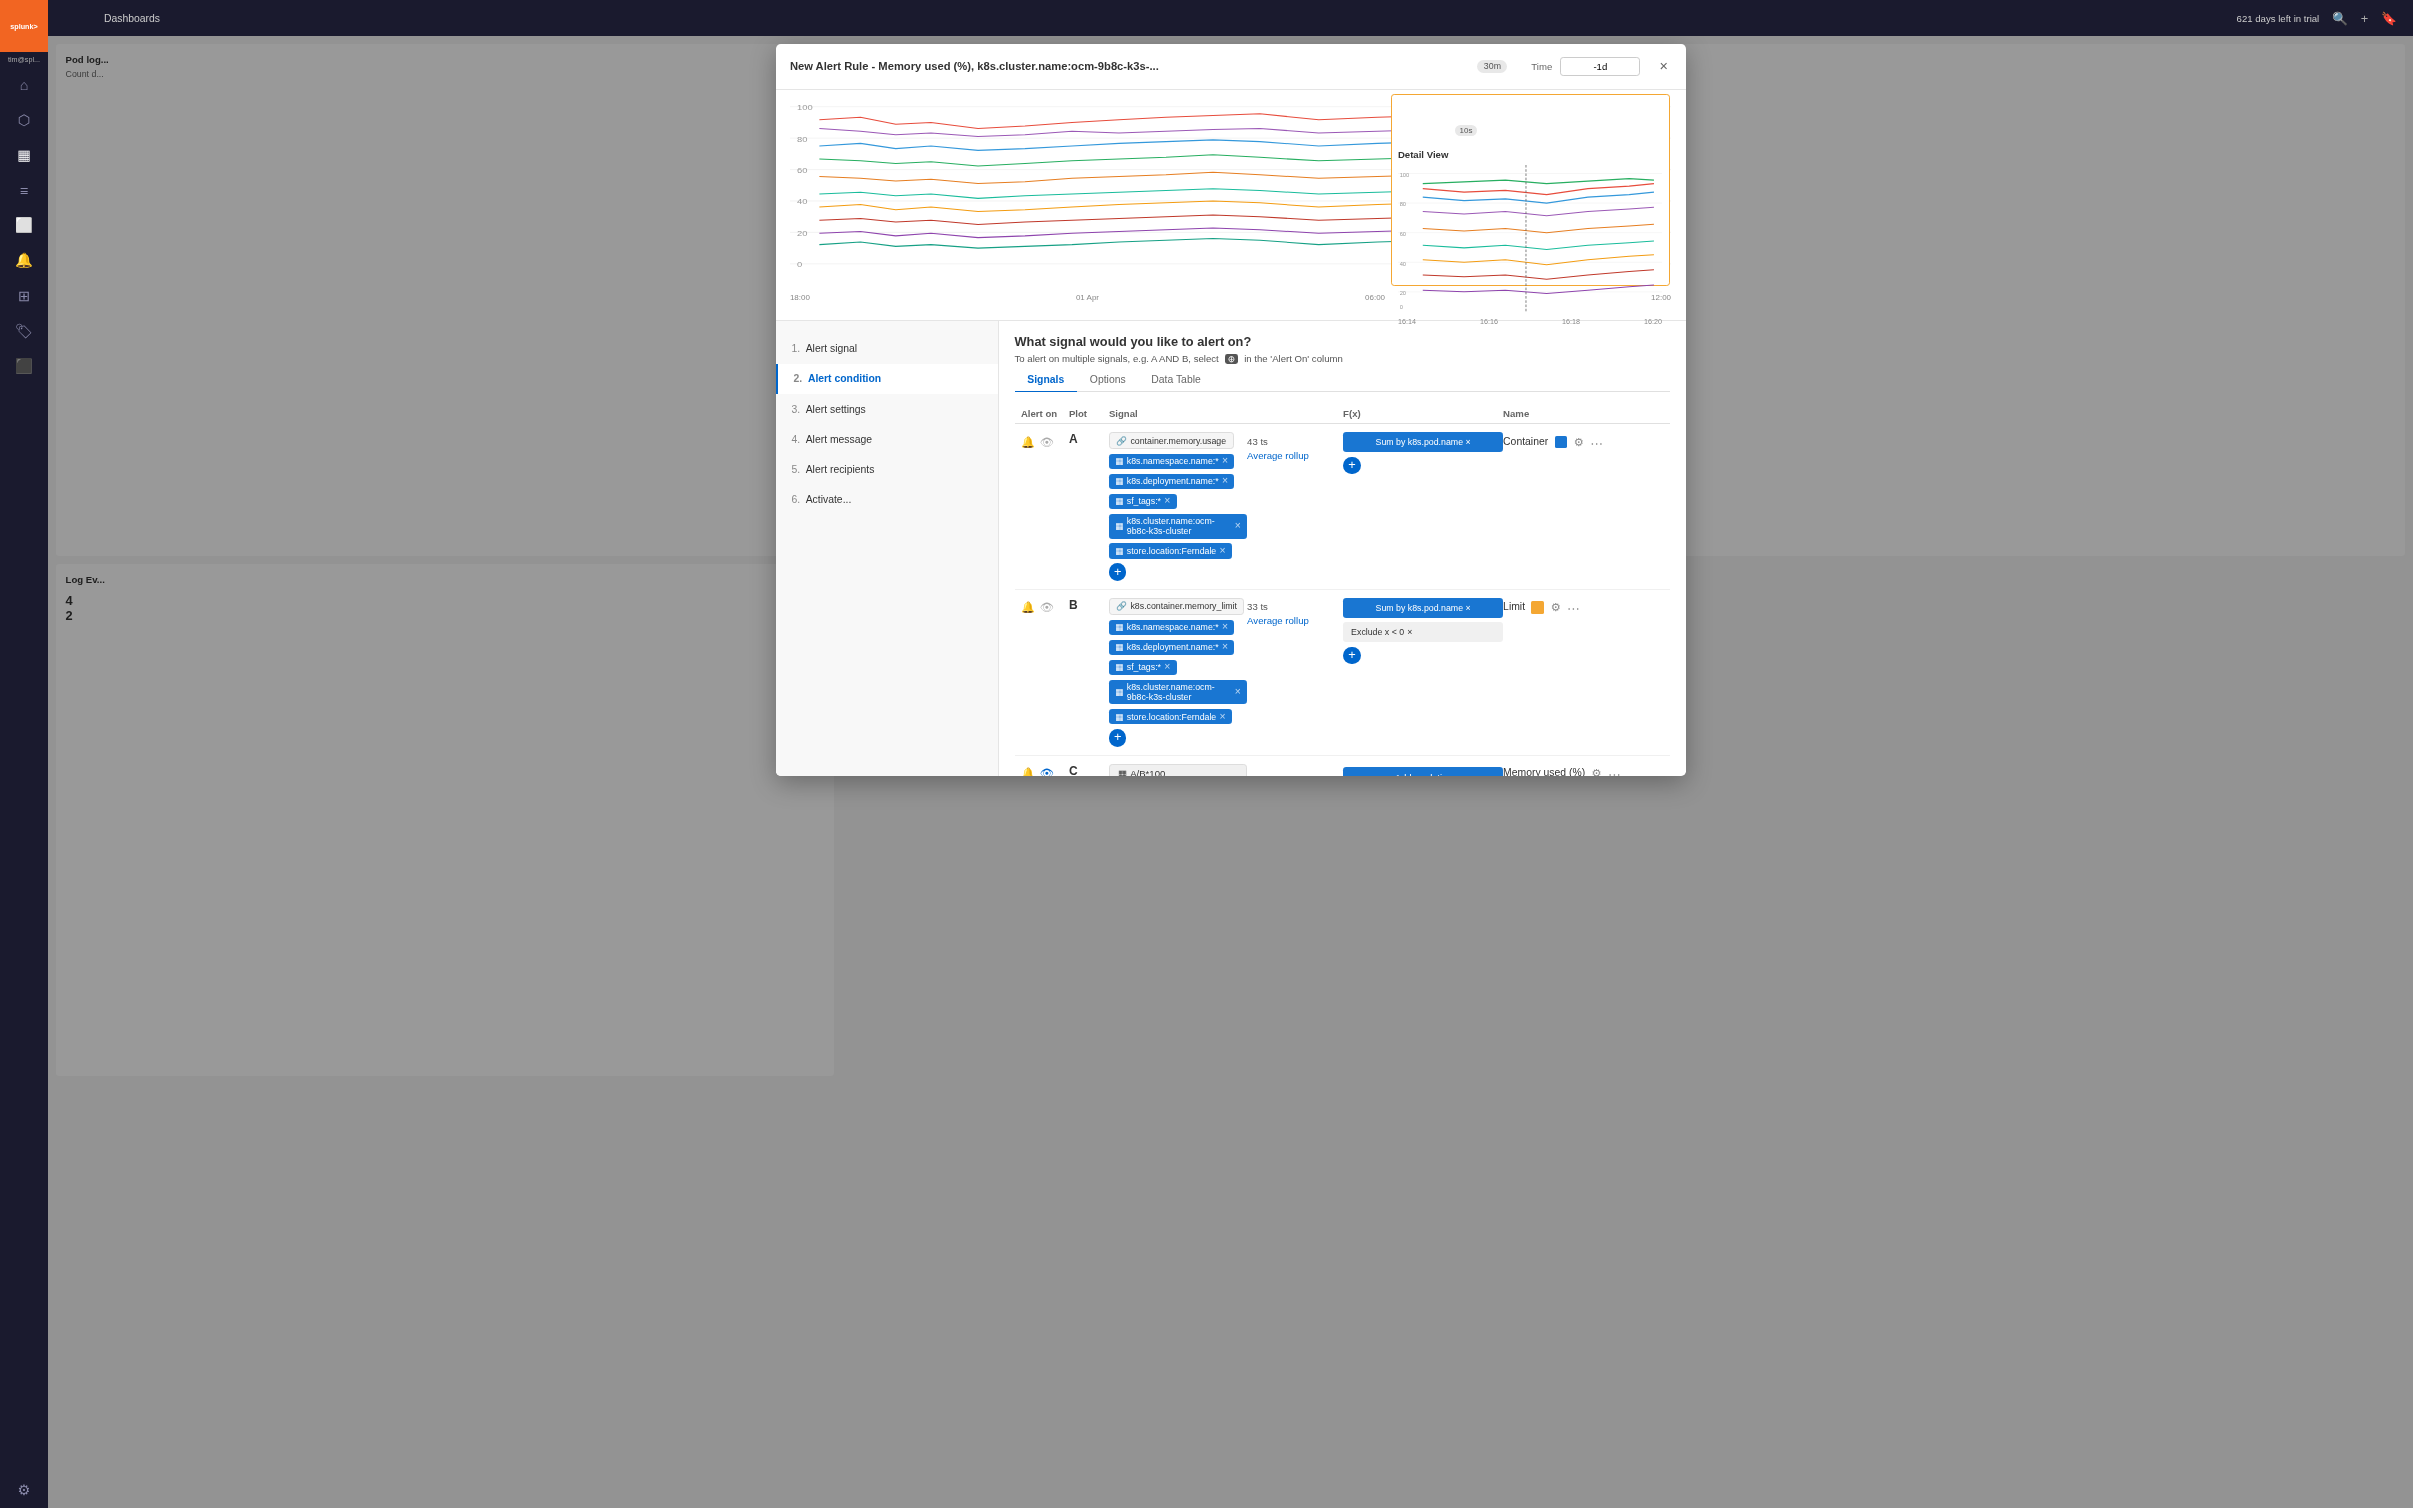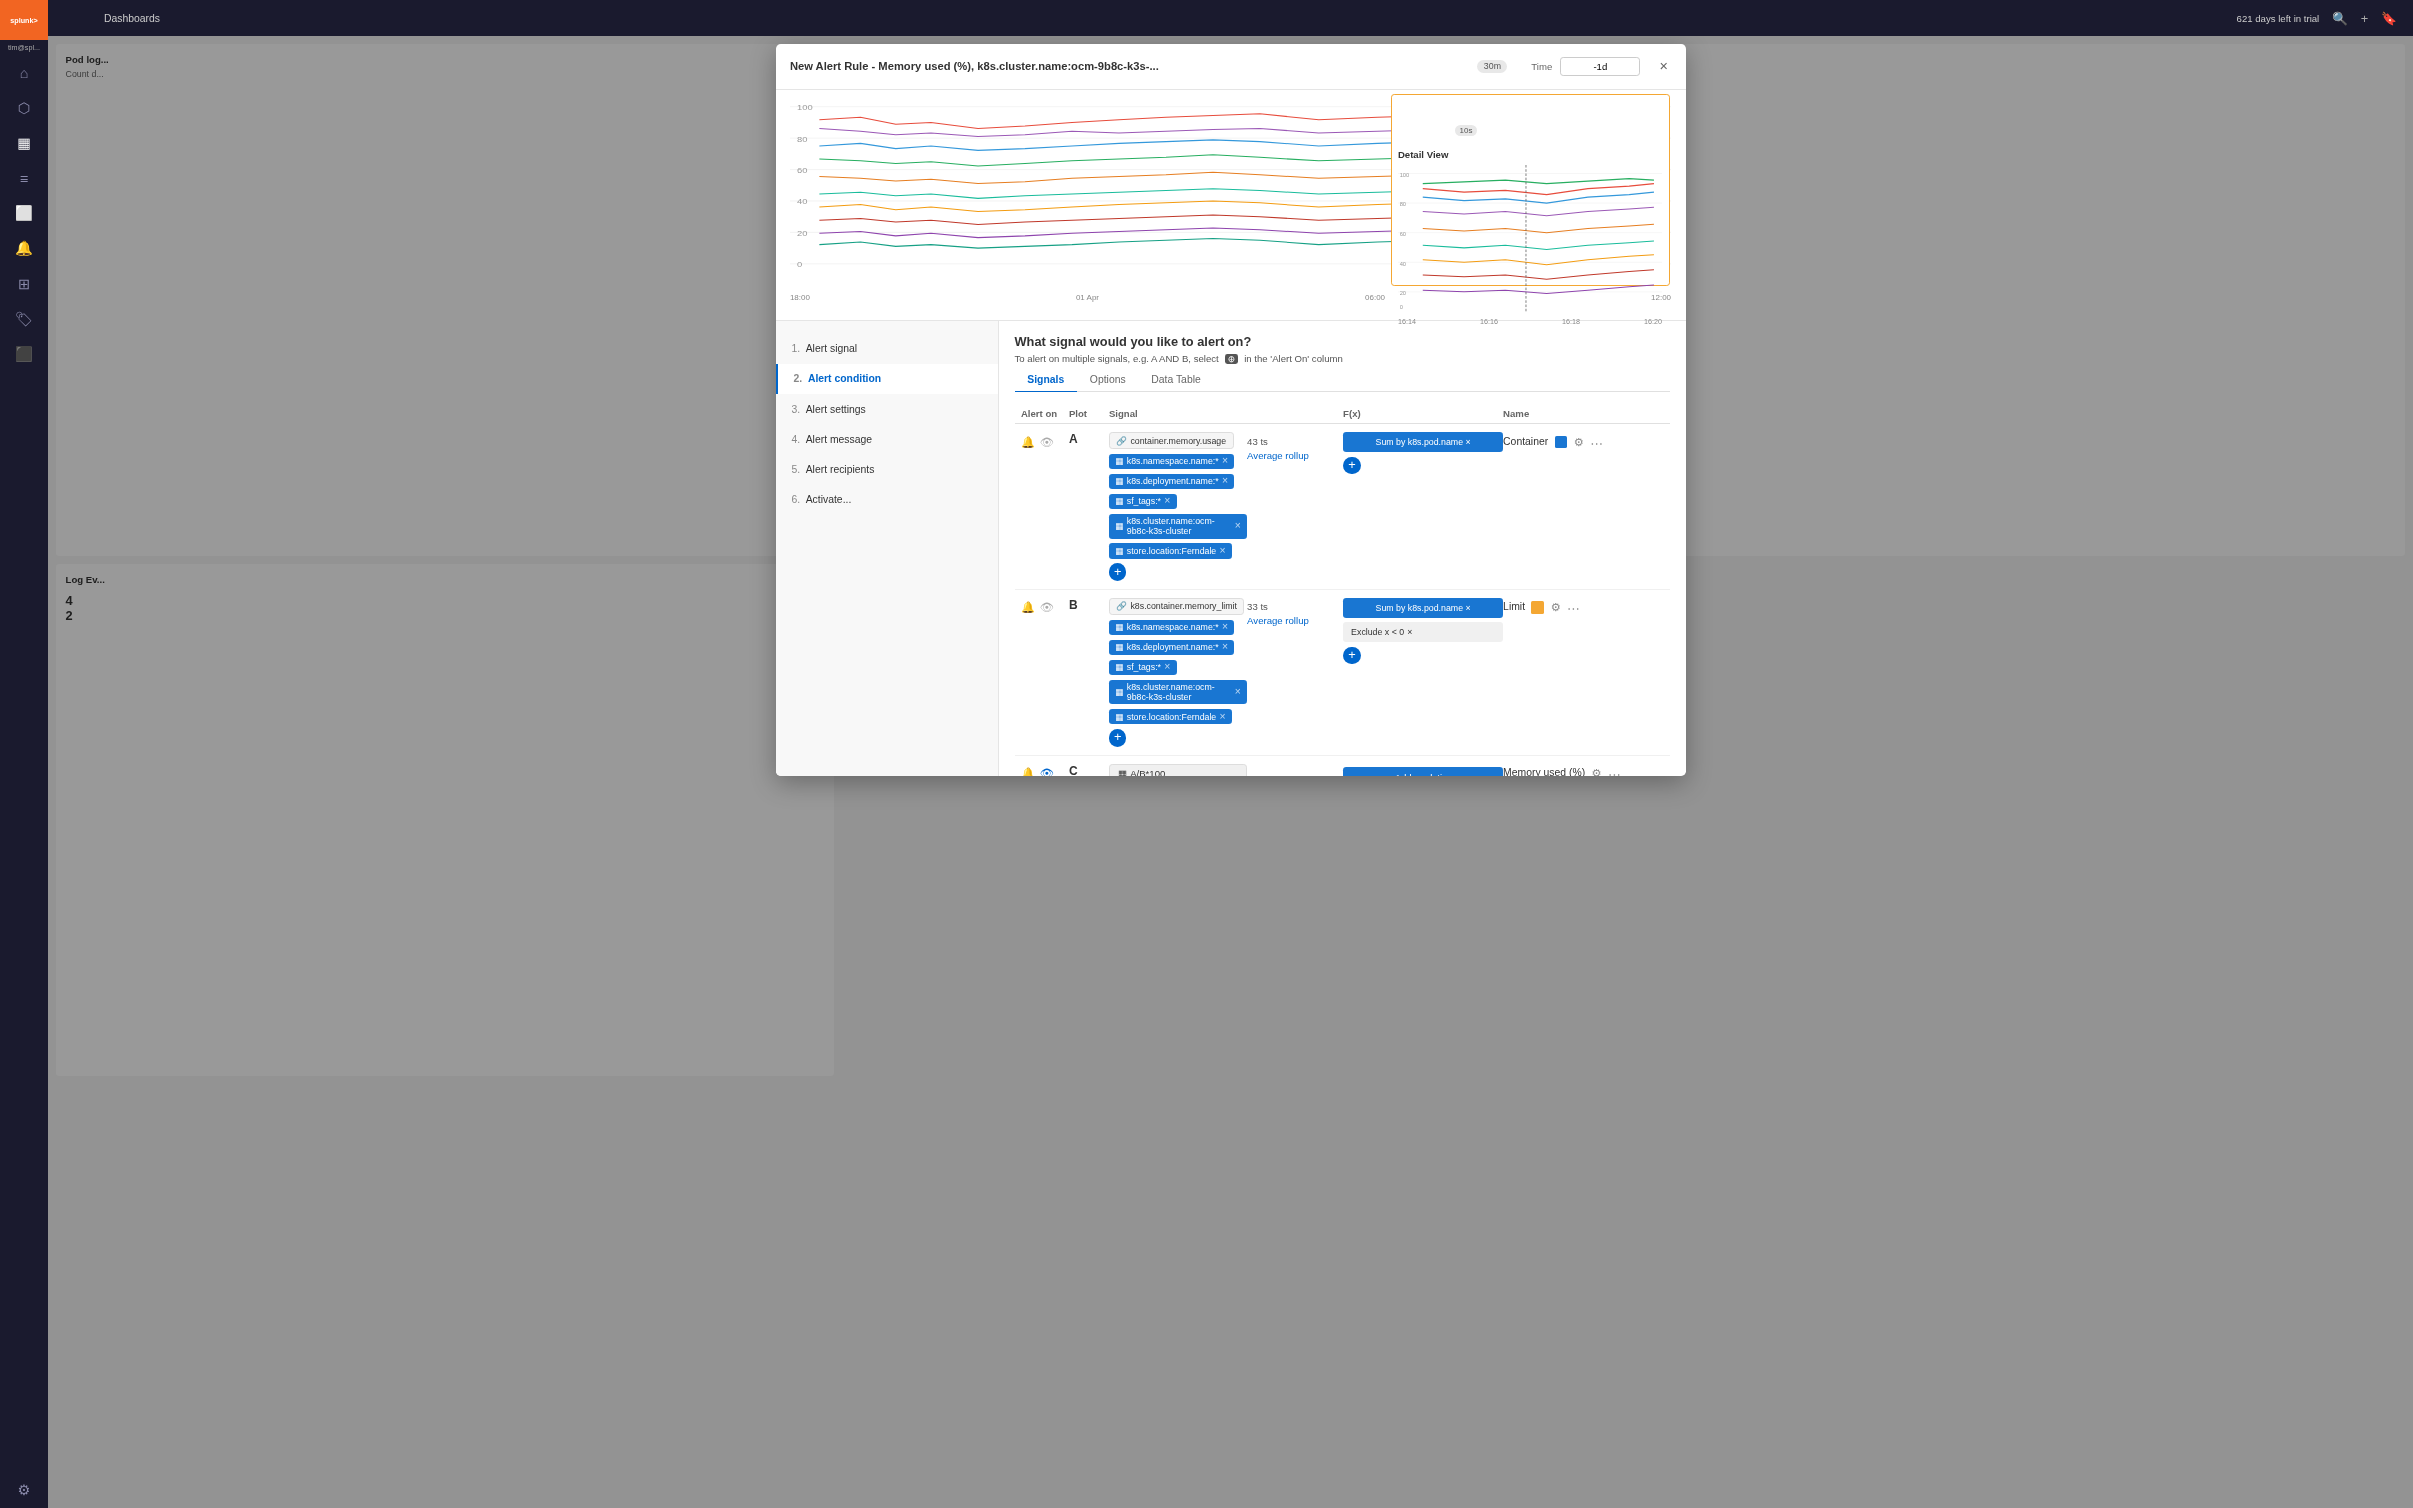--- a/index.html
+++ b/index.html
@@ -21,21 +21,21 @@
       height: 100%;
       background: #1a1a2e;
       display: flex;
       flex-direction: column;
       align-items: center;
       padding-top: 0;
       z-index: 100;
     }
     .sidebar-logo {
       width: 48px;
-      height: 40px;
+      height: 52px;
       background: #f26522;
       display: flex;
       align-items: center;
       justify-content: center;
       color: white;
       font-weight: bold;
       font-size: 8px;
     }
     .sidebar-icon {
       width: 32px;

